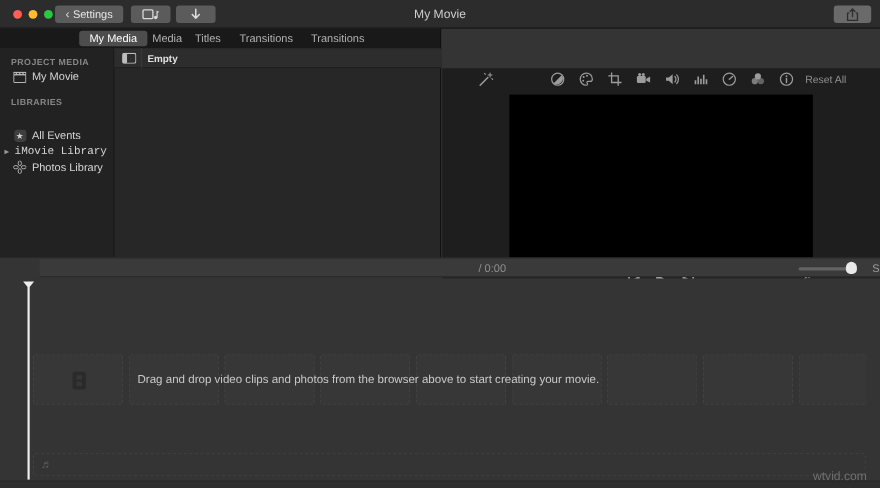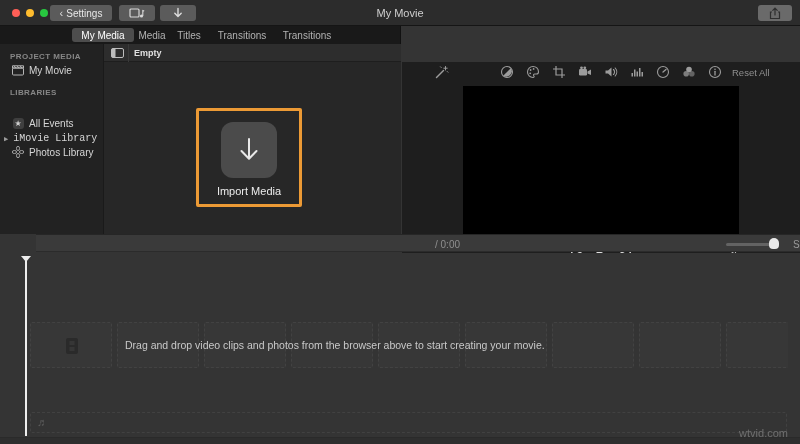--- a/index.html
+++ b/index.html
@@ -195,32 +195,20 @@
       <span class="toggle-wrap">
         <svg width="13" height="10" viewBox="0 0 13 10">
           <rect x="0.5" y="0.5" width="12" height="9" rx="1.5" fill="none" stroke="#bdbdbd" stroke-width="1"></rect>
           <rect x="0.5" y="0.5" width="4" height="9" rx="1" fill="#bdbdbd"></rect>
         </svg>
       </span>
       <span class="bh-divider"></span>
       <span class="empty-label">Empty</span>
     </div>
 
-    <div class="browser-body">
-      <div class="import-outline">
-        <div class="import-btn">
-          <span>
-            <svg width="26" height="28" viewBox="0 0 26 28">
-              <path d="M13 3 V22 M5.5 15 L13 22.8 L20.5 15" fill="none" stroke="#e9e9e9" stroke-width="2" stroke-linecap="round" stroke-linejoin="round"></path>
-            </svg>
-          </span>
-        </div>
-        <div class="import-label">Import Media</div>
-      </div>
-    </div>
   </div>
 
   <div class="right-pane">
 
     <span class="wand">
       <svg width="15" height="15" viewBox="0 0 15 15">
         <path d="M2.5 12.5 L9.5 5.5" stroke="#9c9c9c" stroke-width="1.4" stroke-linecap="round"></path>
         <path d="M11.5 1.5 V5 M9.8 3.2 H13.2 M6.5 1.8 L7.2 2.5 M13.2 6.5 L13.9 7.2" stroke="#9c9c9c" stroke-width="1" stroke-linecap="round"></path>
       </svg>
     </span>

